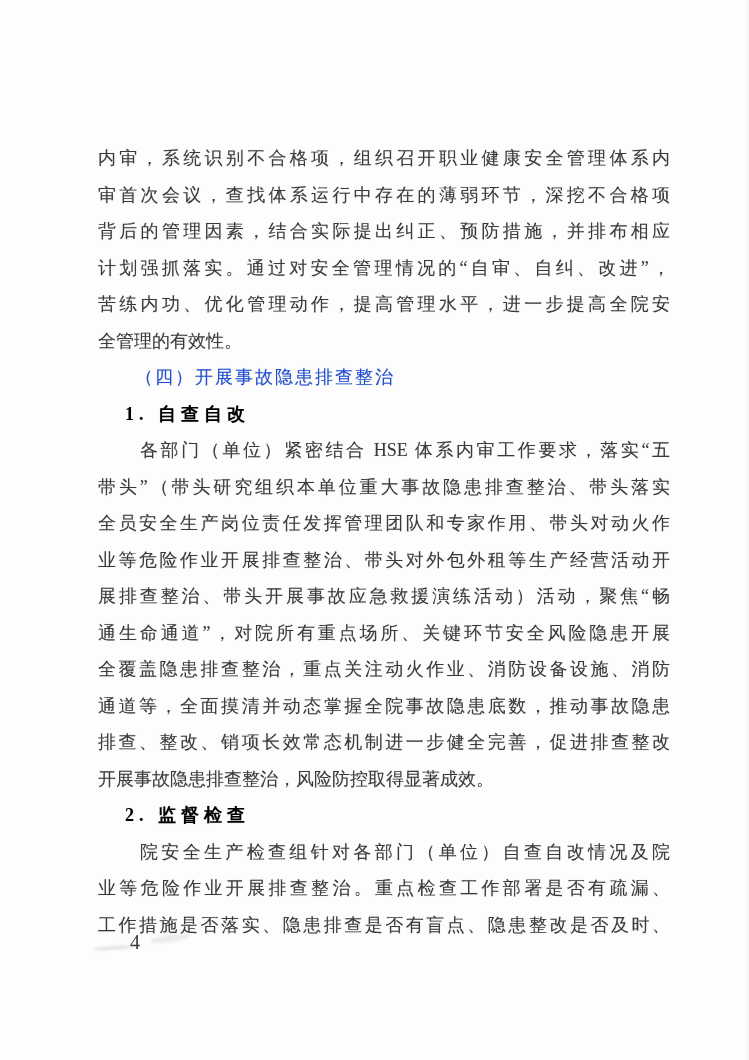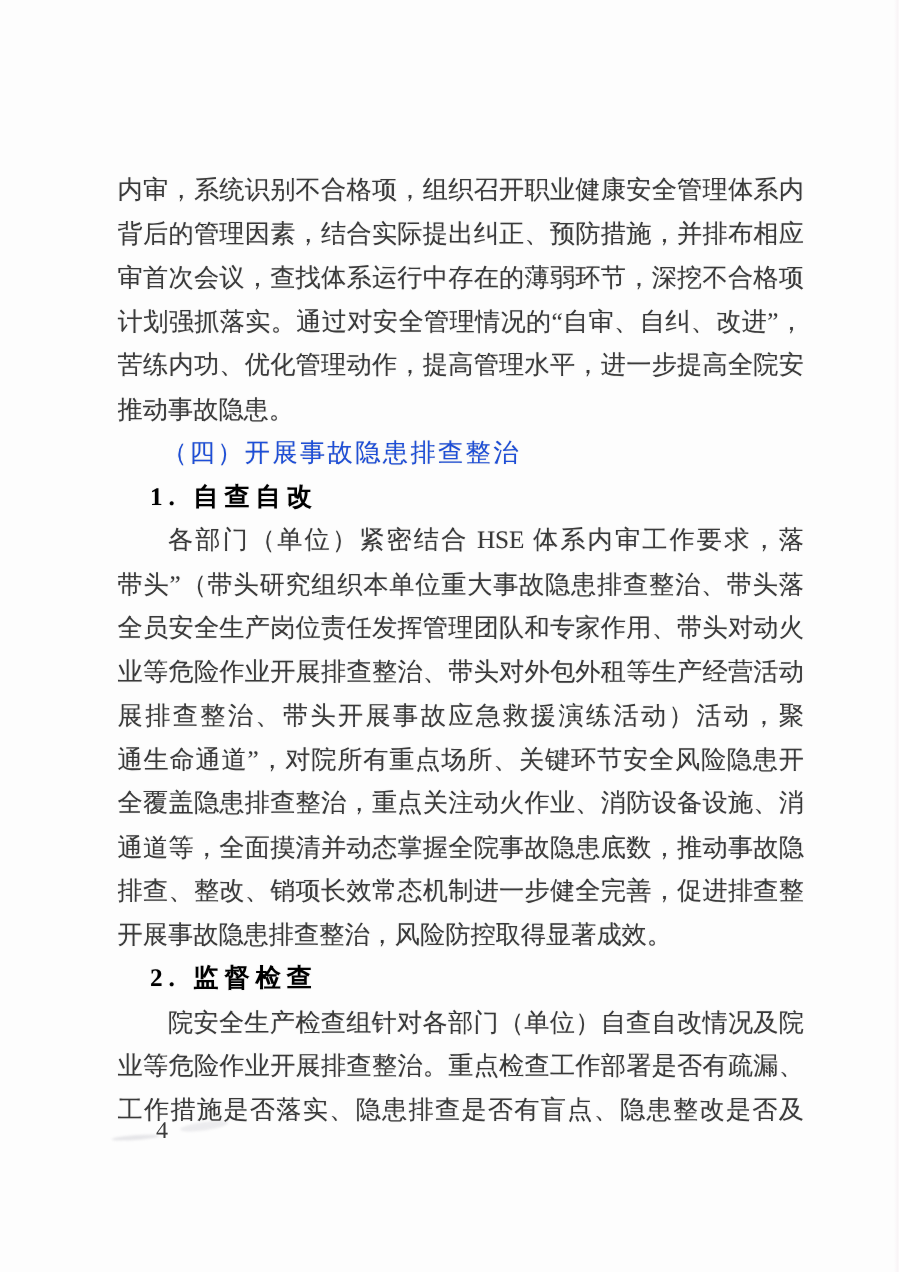--- a/index.html
+++ b/index.html
@@ -18,21 +18,21 @@
   }
   .text-block {
     position: absolute;
     left: 98px;
     top: 140px;
     width: 572px;
   }
   .line {
     height: 36.5px;
     line-height: 36.5px;
-    font-size: 21px;
+    font-size: 18px;
     overflow: hidden;
     text-align: left;
     color: #3a3a3a;
     text-shadow: 0 0 1px rgba(40,40,40,0.25);
   }
   .fill {
     text-align: justify;
     text-align-last: justify;
     text-justify: inter-character;
   }
@@ -90,25 +90,25 @@
     opacity: 0.7;
     pointer-events: none;
   }
 </style>
 </head>
 <body>
 
 <div class="page">
   <div class="text-block">
     <div class="line fill">内审，系统识别不合格项，组织召开职业健康安全管理体系内</div>
+    <div class="line fill">审首次会议，查找体系运行中存在的薄弱环节，深挖不合格项</div>
     <div class="line fill">背后的管理因素，结合实际提出纠正、预防措施，并排布相应</div>
-    <div class="line fill">审首次会议，查找体系运行中存在的薄弱环节，深挖不合格项</div>
     <div class="line fill">计划强抓落实。通过对安全管理情况的“自审、自纠、改进”，</div>
     <div class="line fill">苦练内功、优化管理动作，提高管理水平，进一步提高全院安</div>
-    <div class="line">推动事故隐患。</div>
+    <div class="line">全管理的有效性。</div>
     <div class="line h-kai">（四）开展事故隐患排查整治</div>
     <div class="line h-bold">1. 自查自改</div>
     <div class="line fill indent">各部门（单位）紧密结合 HSE 体系内审工作要求，落实“五</div>
     <div class="line fill">带头”（带头研究组织本单位重大事故隐患排查整治、带头落实</div>
     <div class="line fill">全员安全生产岗位责任发挥管理团队和专家作用、带头对动火作</div>
     <div class="line fill">业等危险作业开展排查整治、带头对外包外租等生产经营活动开</div>
     <div class="line fill">展排查整治、带头开展事故应急救援演练活动）活动，聚焦“畅</div>
     <div class="line fill">通生命通道”，对院所有重点场所、关键环节安全风险隐患开展</div>
     <div class="line fill">全覆盖隐患排查整治，重点关注动火作业、消防设备设施、消防</div>
     <div class="line fill">通道等，全面摸清并动态掌握全院事故隐患底数，推动事故隐患</div>

